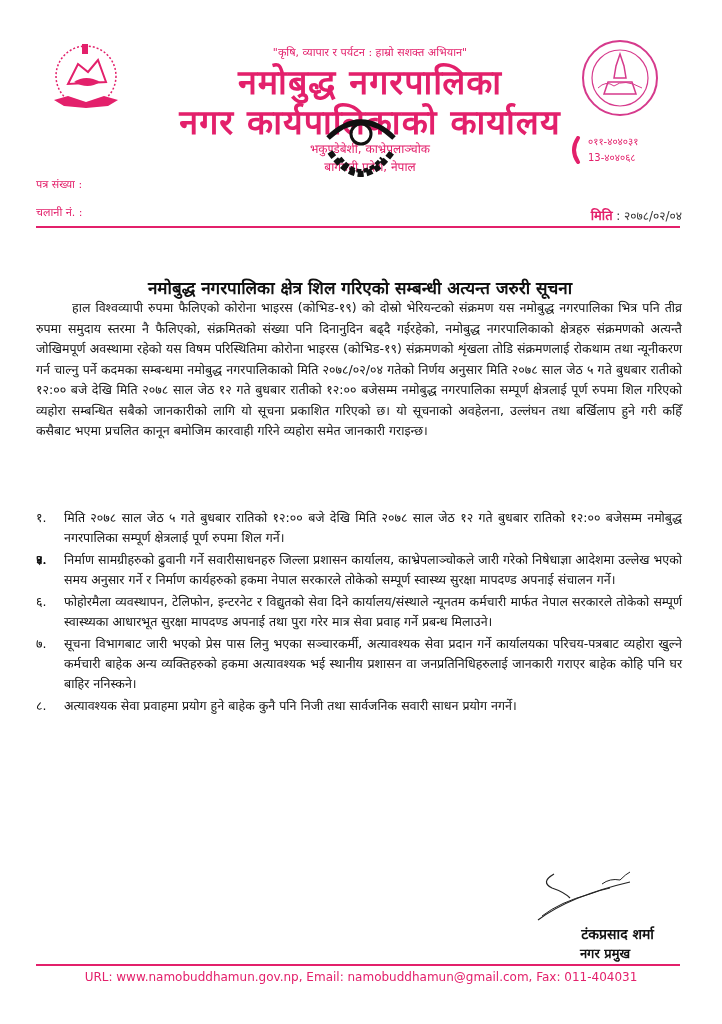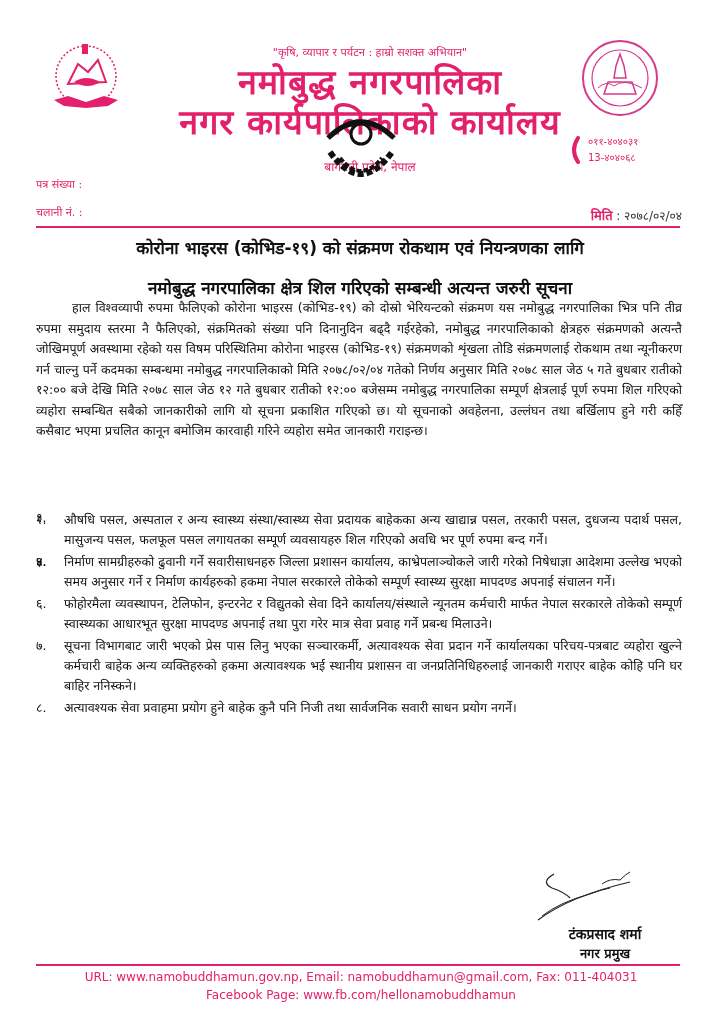--- a/index.html
+++ b/index.html
@@ -37,21 +37,21 @@
   
   .para { position:absolute; left:36px; top:298px; width:646px; font-size:12.5px;
           line-height:20.5px; text-align:justify; text-indent:36px; color:#111; }
   .list { position:absolute; left:36px; top:508px; width:646px; margin:0; padding:0; list-style:none; }
   .list li { position:relative; padding-left:28px; font-size:12.5px; line-height:20px;
              text-align:justify; color:#111; }
   .list li .num { position:absolute; left:0; top:0; }
 
   
   .signature { position:absolute; left:530px; top:868px; width:110px; height:60px; }
-  .sig-name { position:absolute; left:530px; top:924px; width:150px; text-align:center;
+  .sig-name { position:absolute; left:504px; top:924px; width:150px; text-align:right;
               font-size:14px; font-weight:bold; color:#111; }
   .sig-title { position:absolute; left:530px; top:944px; width:150px; text-align:center;
                font-size:13px; font-weight:bold; color:#111; }
 
   
   .footer1 { position:absolute; left:30px; top:970px; width:662px; text-align:center;
              font-size:12px; color:#e3206b; font-family:"DejaVu Sans", sans-serif; }
   .footer2 { position:absolute; left:30px; top:988px; width:662px; text-align:center;
              font-size:12px; color:#e3206b; font-family:"DejaVu Sans", sans-serif; }
 </style>
@@ -64,20 +64,21 @@
     <circle cx="38" cy="38" r="30" fill="none" stroke="#e3206b" stroke-width="1.5" stroke-dasharray="2 2"></circle>
     <path d="M20 46 L30 26 L40 34 L50 22 L58 44 Z" fill="none" stroke="#e3206b" stroke-width="2"></path>
     <path d="M26 44 Q38 36 52 44 Q40 52 26 44 Z" fill="#e3206b"></path>
     <rect x="34" y="6" width="6" height="10" fill="#e3206b"></rect>
     <path d="M6 62 L20 58 L38 64 L56 58 L70 62 L60 68 L38 70 L16 68 Z" fill="#e3206b"></path>
   </svg>
 
   <div class="slogan">"कृषि, व्यापार र पर्यटन : हाम्रो सशक्त अभियान"</div>
   <div class="title1">नमोबुद्ध नगरपालिका</div>
   <div class="title2">नगर कार्यपालिकाको कार्यालय</div>
+  <div class="addr1">भकुण्डेबेशी, काभ्रेपलाञ्चोक</div>
   <div class="addr2">बागमती प्रदेश, नेपाल</div>
 
   <svg class="stamp" viewBox="0 0 86 92">
     <path d="M10 30 Q43 -2 76 30" fill="none" stroke="#111" stroke-width="5"></path>
     <circle cx="43" cy="26" r="10" fill="none" stroke="#111" stroke-width="3"></circle>
     <path d="M12 44 Q43 88 74 44" fill="none" stroke="#111" stroke-width="6" stroke-dasharray="6 3"></path>
     <path d="M22 50 Q43 76 64 50" fill="none" stroke="#111" stroke-width="4" stroke-dasharray="5 2"></path>
   </svg>
 
   <svg class="emblem-right" viewBox="0 0 80 80">
@@ -97,41 +98,39 @@
   </div>
 
   <div class="ref-label" style="top:176px;">पत्र संख्या :</div>
   <div class="ref-label" style="top:204px;">चलानी नं. :</div>
   <div class="date-line" style="right:40px;">
     <span class="date-label">मिति</span>
     <span class="date-val">: २०७८/०२/०४</span>
   </div>
   <div class="rule" style="top:226px;"></div>
 
-  <div class="subject" style="top:236px;">कोरोना भाइरस (कोभिड-१९) को संक्रमण रोकथाम एवं नियन्त्रणका लागि</div>
   <div class="subject" style="top:276px;">नमोबुद्ध नगरपालिका क्षेत्र शिल गरिएको सम्बन्धी अत्यन्त जरुरी सूचना</div>
 
   <div class="para">हाल विश्वव्यापी रुपमा फैलिएको कोरोना भाइरस (कोभिड-१९) को दोस्रो भेरियन्टको संक्रमण यस नमोबुद्ध नगरपालिका भित्र पनि तीव्र रुपमा समुदाय स्तरमा नै फैलिएको, संक्रमितको संख्या पनि दिनानुदिन बढ्दै गईरहेको, नमोबुद्ध नगरपालिकाको क्षेत्रहरु संक्रमणको अत्यन्तै जोखिमपूर्ण अवस्थामा रहेको यस विषम परिस्थितिमा कोरोना भाइरस (कोभिड-१९) संक्रमणको शृंखला तोडि संक्रमणलाई रोकथाम तथा न्यूनीकरण गर्न चाल्नु पर्ने कदमका सम्बन्धमा नमोबुद्ध नगरपालिकाको मिति २०७८/०२/०४ गतेको निर्णय अनुसार मिति २०७८ साल जेठ ५ गते बुधबार रातीको १२:०० बजे देखि मिति २०७८ साल जेठ १२ गते बुधबार रातीको १२:०० बजेसम्म नमोबुद्ध नगरपालिका सम्पूर्ण क्षेत्रलाई पूर्ण रुपमा शिल गरिएको व्यहोरा सम्बन्धित सबैको जानकारीको लागि यो सूचना प्रकाशित गरिएको छ। यो सूचनाको अवहेलना, उल्लंघन तथा बर्खिलाप हुने गरी कहिँ कसैबाट भएमा प्रचलित कानून बमोजिम कारवाही गरिने व्यहोरा समेत जानकारी गराइन्छ।</div>
 
   <ul class="list">
-    <li style="margin-bottom:2px;"><span class="num">१.</span></li>
-    <li style="margin-bottom:2px;"><span class="num">२.</span><span>औषधि पसल, अस्पताल र अन्य स्वास्थ्य संस्था/स्वास्थ्य सेवा प्रदायक बाहेकका अन्य खाद्यान्न पसल, तरकारी पसल, दुधजन्य पदार्थ पसल, मासुजन्य पसल, फलफूल पसल लगायतका सम्पूर्ण व्यवसायहरु शिल गरिएको अवधि भर पूर्ण रुपमा बन्द गर्ने।</span></li>
+    <li style="margin-bottom:2px;"><span class="num">१.</span><span>मिति २०७८ साल जेठ ५ गते बुधबार रातिको १२:०० बजे देखि मिति २०७८ साल जेठ १२ गते बुधबार रातिको १२:०० बजेसम्म नमोबुद्ध नगरपालिका सम्पूर्ण क्षेत्रलाई पूर्ण रुपमा शिल गर्ने।</span></li>
+    <li style="margin-bottom:2px;"><span class="num">२.</span></li>
     <li style="margin-bottom:2px;"><span class="num">३.</span></li>
     <li style="margin-bottom:2px;"><span class="num">४.</span></li>
     <li style="margin-bottom:2px;"><span class="num">५.</span><span>निर्माण सामग्रीहरुको ढुवानी गर्ने सवारीसाधनहरु जिल्ला प्रशासन कार्यालय, काभ्रेपलाञ्चोकले जारी गरेको निषेधाज्ञा आदेशमा उल्लेख भएको समय अनुसार गर्ने र निर्माण कार्यहरुको हकमा नेपाल सरकारले तोकेको सम्पूर्ण स्वास्थ्य सुरक्षा मापदण्ड अपनाई संचालन गर्ने।</span></li>
     <li style="margin-bottom:2px;"><span class="num">६.</span><span>फोहोरमैला व्यवस्थापन, टेलिफोन, इन्टरनेट र विद्युतको सेवा दिने कार्यालय/संस्थाले न्यूनतम कर्मचारी मार्फत नेपाल सरकारले तोकेको सम्पूर्ण स्वास्थ्यका आधारभूत सुरक्षा मापदण्ड अपनाई तथा पुरा गरेर मात्र सेवा प्रवाह गर्ने प्रबन्ध मिलाउने।</span></li>
     <li style="margin-bottom:2px;"><span class="num">७.</span><span>सूचना विभागबाट जारी भएको प्रेस पास लिनु भएका सञ्चारकर्मी, अत्यावश्यक सेवा प्रदान गर्ने कार्यालयका परिचय-पत्रबाट व्यहोरा खुल्ने कर्मचारी बाहेक अन्य व्यक्तिहरुको हकमा अत्यावश्यक भई स्थानीय प्रशासन वा जनप्रतिनिधिहरुलाई जानकारी गराएर बाहेक कोहि पनि घर बाहिर ननिस्कने।</span></li>
     <li><span class="num">८.</span><span>अत्यावश्यक सेवा प्रवाहमा प्रयोग हुने बाहेक कुनै पनि निजी तथा सार्वजनिक सवारी साधन प्रयोग नगर्ने।</span></li>
   </ul>
 
   <svg class="signature" viewBox="0 0 110 60">
     <path d="M24 6 Q10 14 22 20 Q34 24 40 30" fill="none" stroke="#222" stroke-width="1.2"></path>
     <path d="M8 52 Q40 28 100 14" fill="none" stroke="#222" stroke-width="1.2"></path>
     <path d="M12 48 Q30 34 60 26 Q70 22 80 20" fill="none" stroke="#222" stroke-width="1"></path>
     <path d="M72 16 Q80 10 90 12 Q96 6 100 4" fill="none" stroke="#222" stroke-width="1"></path>
   </svg>
   <div class="sig-name">टंकप्रसाद शर्मा</div>
   <div class="sig-title">नगर प्रमुख</div>
 
   <div class="rule" style="top:964px;"></div>
   <div class="footer1">URL: www.namobuddhamun.gov.np, Email: namobuddhamun@gmail.com, Fax: 011-404031</div>
-  <div class="footer2">Facebook Page: www.fb.com/hellonamobuddhamun</div>
 </div>
 
 </body></html>

